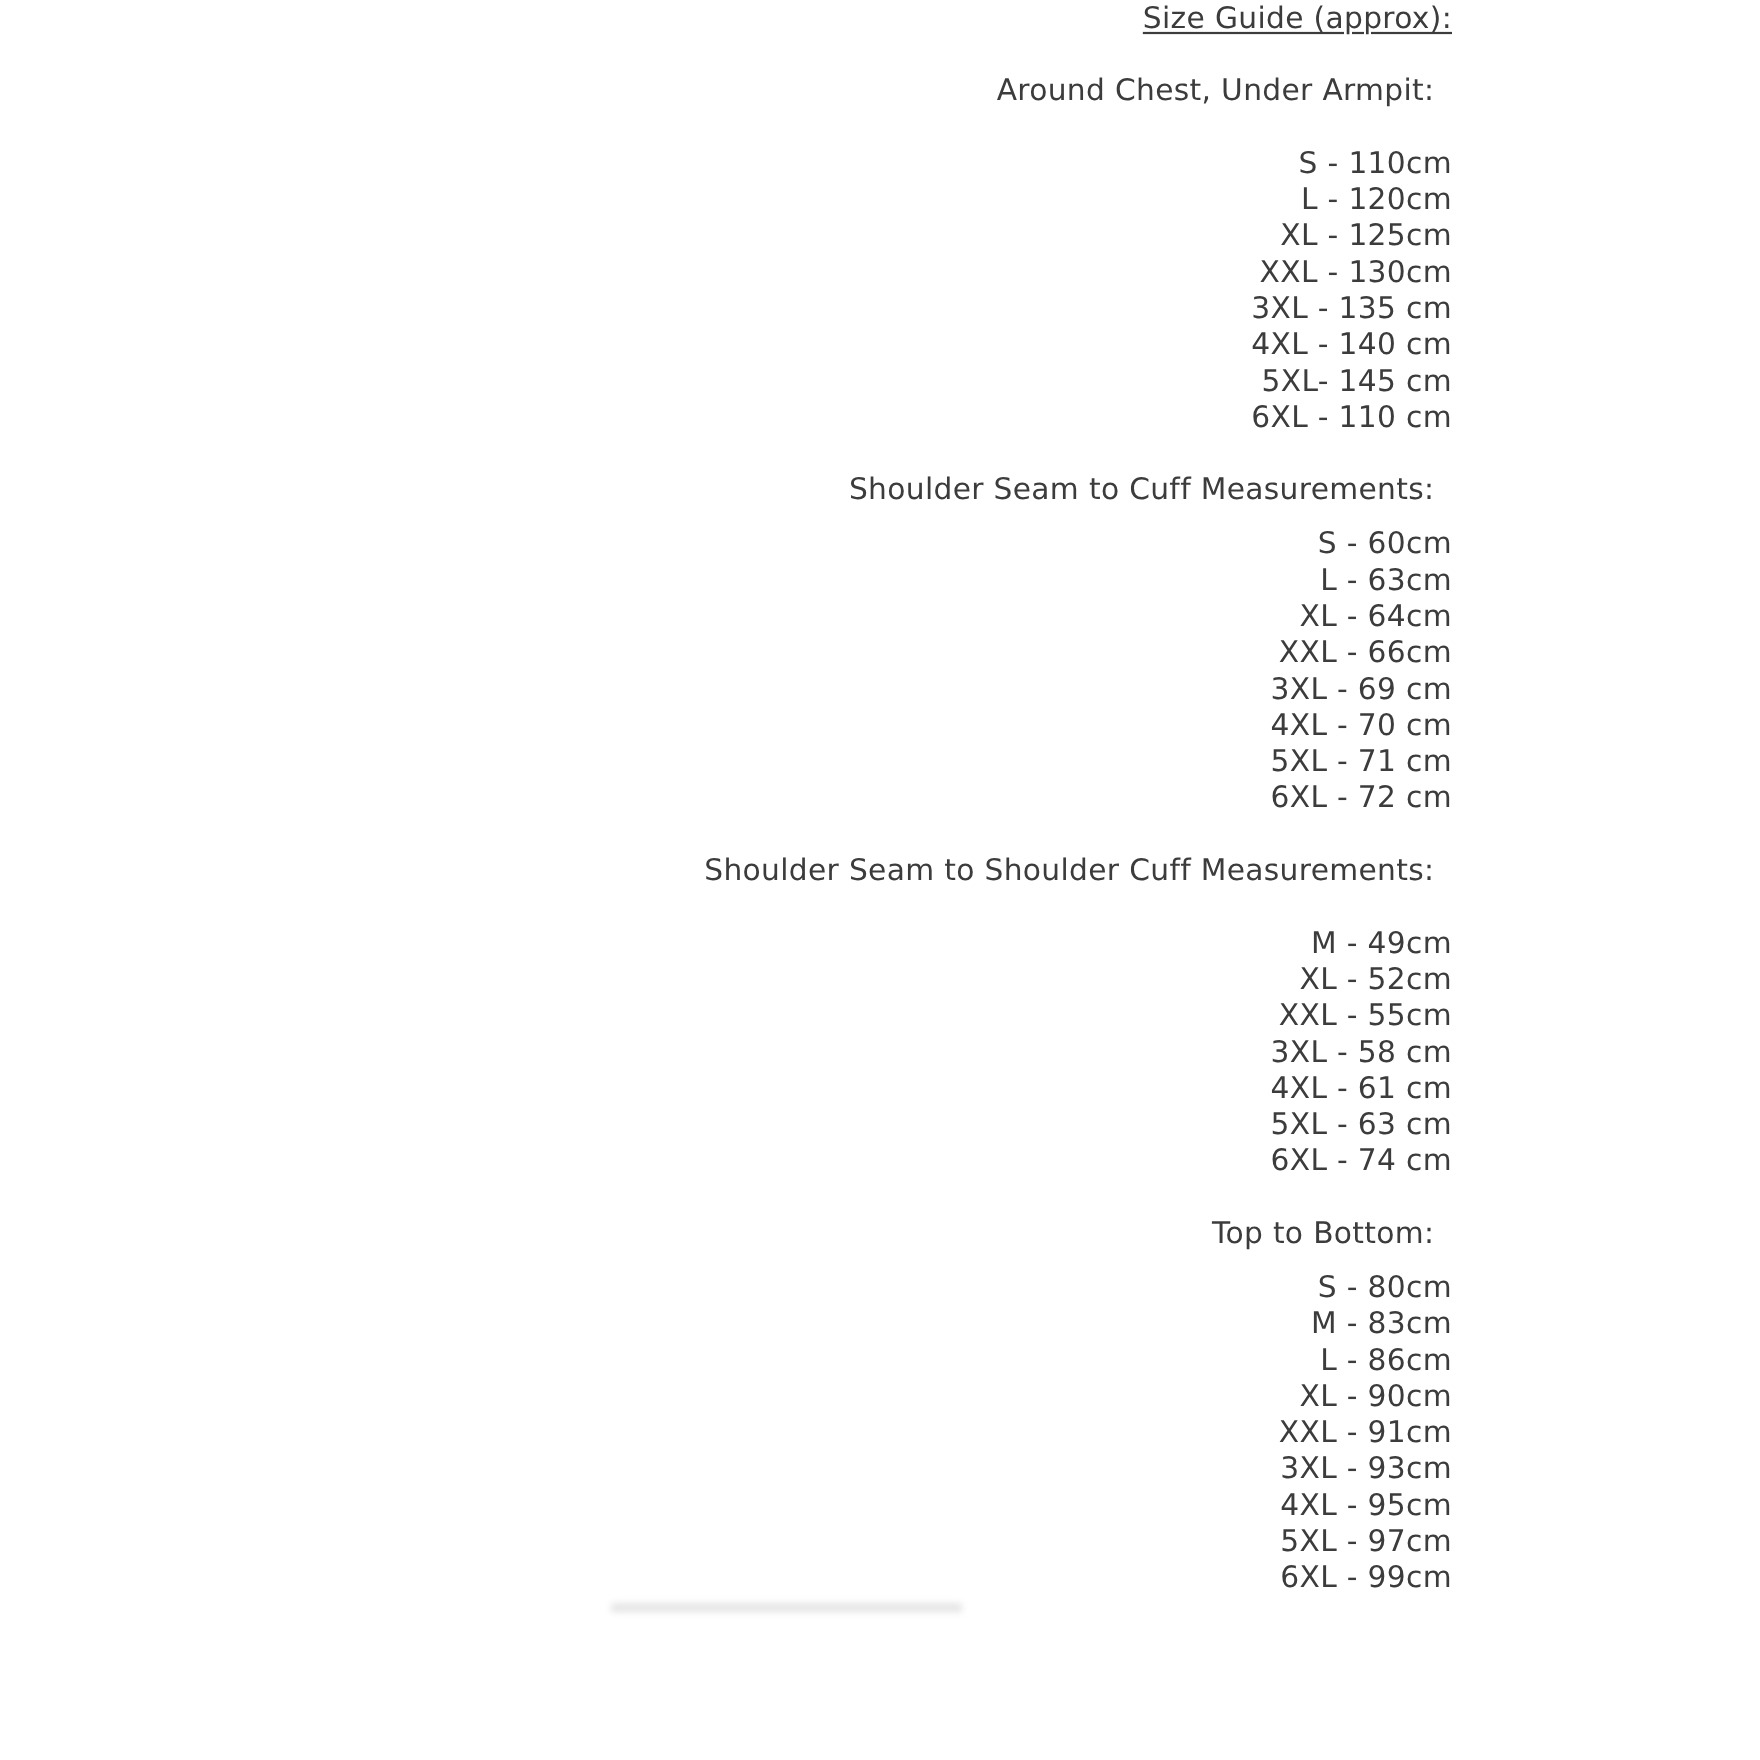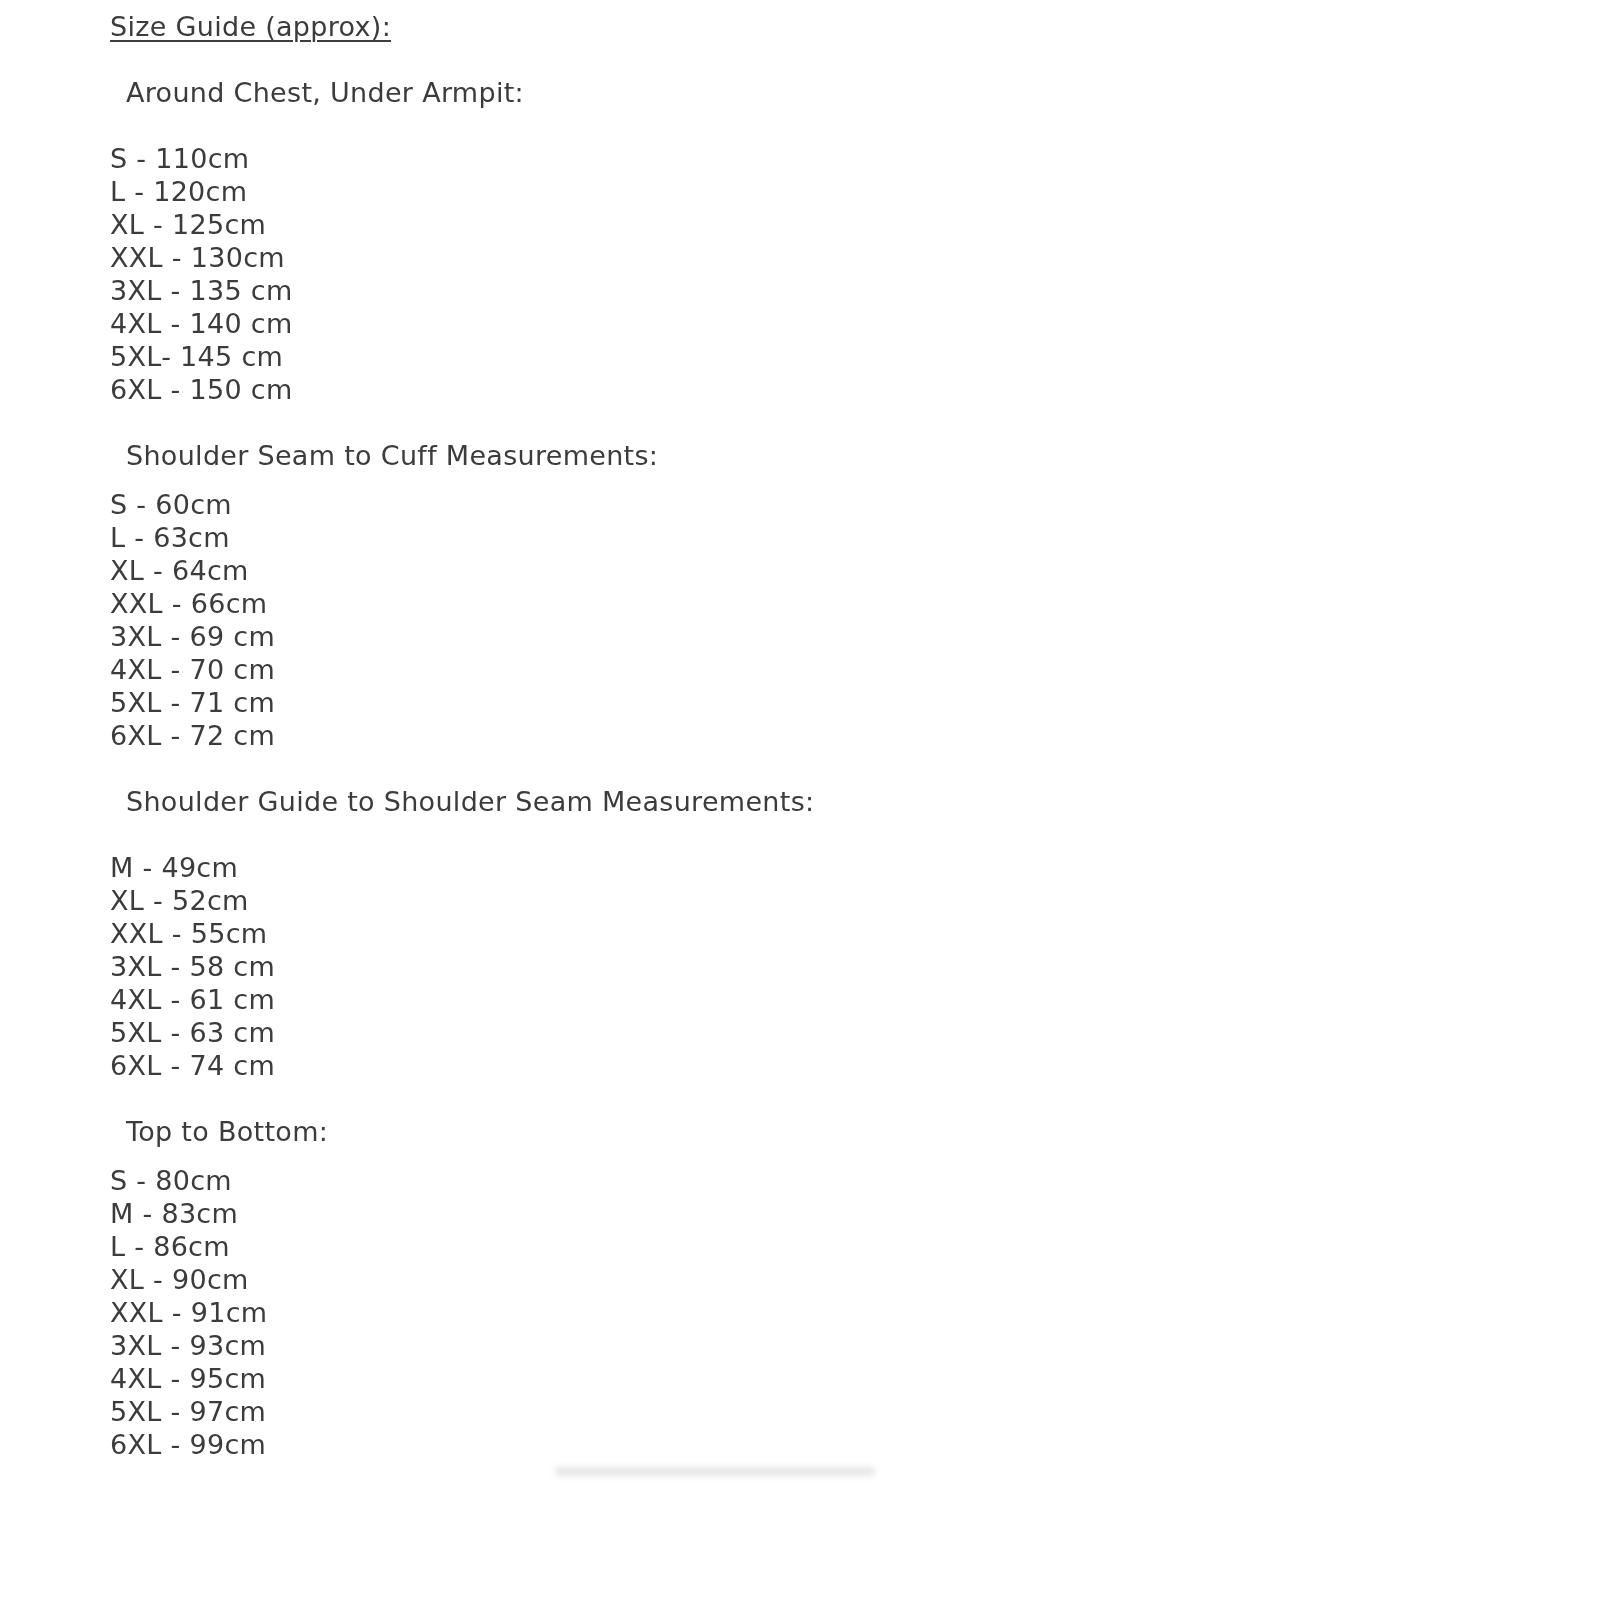--- a/index.html
+++ b/index.html
@@ -13,23 +13,23 @@
     overflow: hidden;
     font-family: "DejaVu Sans", "Liberation Sans", sans-serif;
     font-size: 27px;
     line-height: 33px;
     color: #3c3c3c;
     letter-spacing: 0.3px;
   }
   .doc {
     box-sizing: border-box;
     width: 1320px;
-    padding-top: 10px;
+    padding-top: 0;
     padding-left: 110px; 
-    text-align: left;
+    text-align: right;
   }
   .doc-title {
     text-decoration: underline;
     text-decoration-thickness: 2px;
     text-underline-offset: 4px;
     margin-bottom: 33px; 
   }
   .section {
     margin-top: 33px; 
   }
@@ -62,35 +62,35 @@
   <div id="sections-root">
       <div class="section">
         <div class="section-heading gap-after">Around Chest, Under Armpit:</div>
         <div class="size-line">S - 110cm</div>
         <div class="size-line">L - 120cm</div>
         <div class="size-line">XL - 125cm</div>
         <div class="size-line">XXL - 130cm</div>
         <div class="size-line">3XL - 135 cm</div>
         <div class="size-line">4XL - 140 cm</div>
         <div class="size-line">5XL- 145 cm</div>
-        <div class="size-line">6XL - 150 cm</div>
+        <div class="size-line">6XL - 110 cm</div>
       </div>
       <div class="section">
         <div class="section-heading">Shoulder Seam to Cuff Measurements:</div>
         <div class="size-line">S - 60cm</div>
         <div class="size-line">L - 63cm</div>
         <div class="size-line">XL - 64cm</div>
         <div class="size-line">XXL - 66cm</div>
         <div class="size-line">3XL - 69 cm</div>
         <div class="size-line">4XL - 70 cm</div>
         <div class="size-line">5XL - 71 cm</div>
         <div class="size-line">6XL - 72 cm</div>
       </div>
       <div class="section">
-        <div class="section-heading gap-after">Shoulder Guide to Shoulder Seam Measurements:</div>
+        <div class="section-heading gap-after">Shoulder Seam to Shoulder Cuff Measurements:</div>
         <div class="size-line">M - 49cm</div>
         <div class="size-line">XL - 52cm</div>
         <div class="size-line">XXL - 55cm</div>
         <div class="size-line">3XL - 58 cm</div>
         <div class="size-line">4XL - 61 cm</div>
         <div class="size-line">5XL - 63 cm</div>
         <div class="size-line">6XL - 74 cm</div>
       </div>
       <div class="section">
         <div class="section-heading">Top to Bottom:</div>

